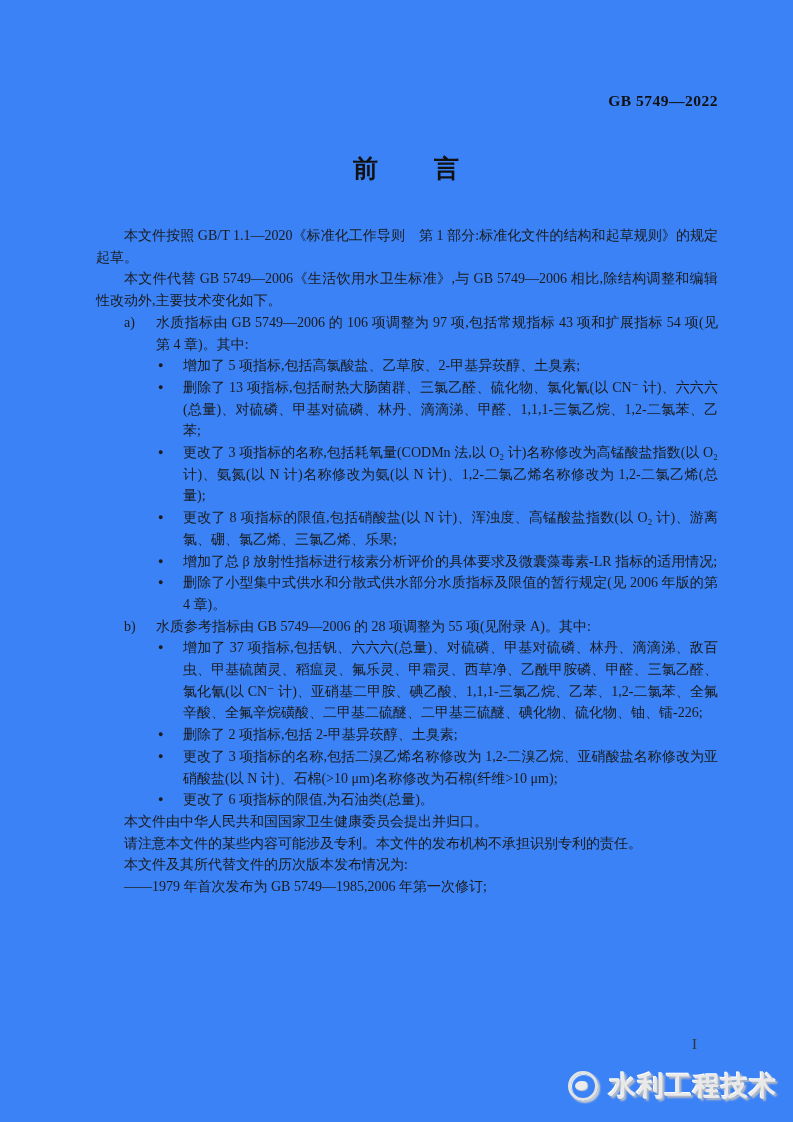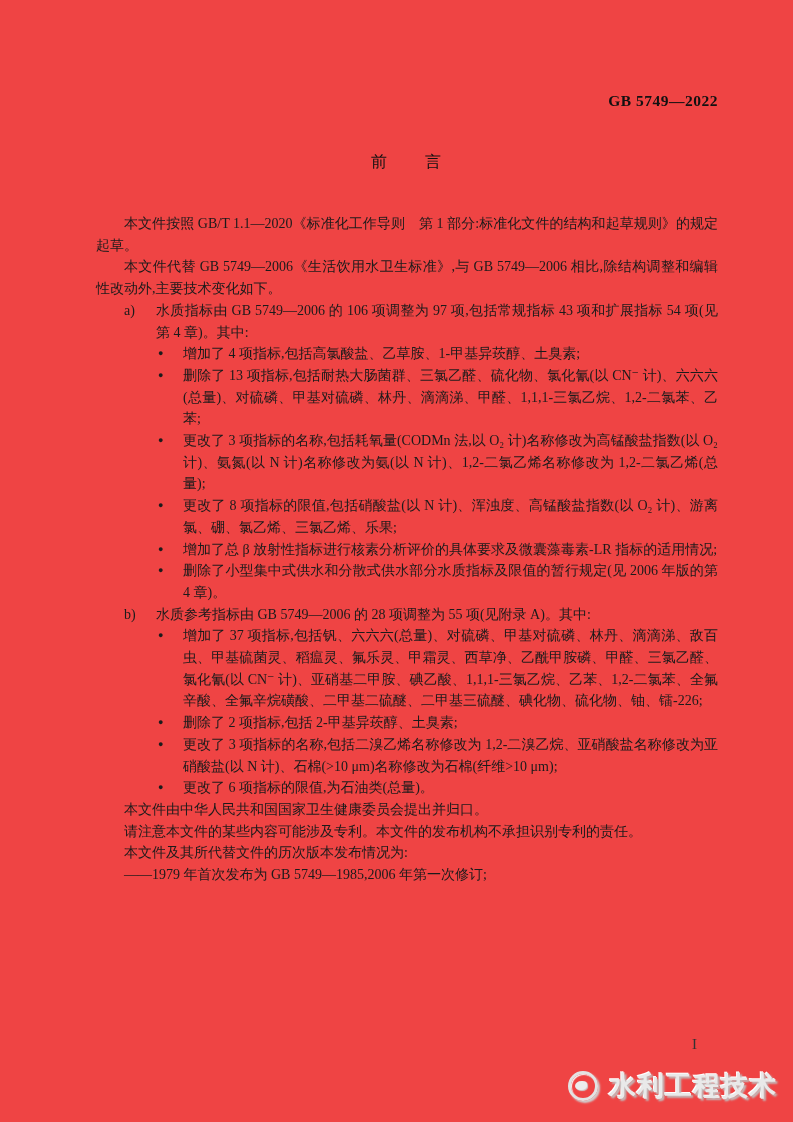--- a/index.html
+++ b/index.html
@@ -1,39 +1,39 @@
 <!DOCTYPE html>
 <html><head>
 <meta charset="utf-8">
 <style>
   html,body{margin:0;padding:0;background:#ffffff;}
   .page{
     position:relative;
     width:793px;height:1122px;
-    background:#ef4444;
+    background:#3b82f6;
     font-family:"Liberation Serif","DejaVu Serif",serif;
     color:#1b1b1b;
     overflow:hidden;
   }
   .content{
     position:absolute;
     left:96px;top:92px;width:622px;
   }
   .doc-code{
     text-align:right;
     font-weight:bold;
     font-size:15.5px;
     letter-spacing:.5px;
     color:#111;
   }
   .page-title{
     margin-top:42px;
     text-align:center;
-    font-size:16px;
-    font-weight:normal;
+    font-size:25px;
+    font-weight:bold;
     letter-spacing:2px;
     white-space:pre;
     color:#111;
   }
   .body-text{
     margin-top:40px;
     font-size:14px;
     line-height:21.7px;
     text-align:justify;
   }
@@ -99,21 +99,21 @@
       <div class="para">本文件按照 GB/T 1.1—2020《标准化工作导则　第 1 部分:标准化文件的结构和起草规则》的规定起草。</div>
       <div class="para">本文件代替 GB 5749—2006《生活饮用水卫生标准》,与 GB 5749—2006 相比,除结构调整和编辑性改动外,主要技术变化如下。</div>
 
       <div class="list-item">
         <span class="item-label">a)</span>
         <span>水质指标由 GB 5749—2006 的 106 项调整为 97 项,包括常规指标 43 项和扩展指标 54 项(见第 4 章)。其中:</span>
       </div>
       <div class="list-item">
         <div class="bullet">
           <span class="bullet-marker">●</span>
-          <span>增加了 4 项指标,包括高氯酸盐、乙草胺、1-甲基异莰醇、土臭素;</span>
+          <span>增加了 5 项指标,包括高氯酸盐、乙草胺、2-甲基异莰醇、土臭素;</span>
         </div>
         <div class="bullet">
           <span class="bullet-marker">●</span>
           <span>删除了 13 项指标,包括耐热大肠菌群、三氯乙醛、硫化物、氯化氰(以 CN⁻ 计)、六六六(总量)、对硫磷、甲基对硫磷、林丹、滴滴涕、甲醛、1,1,1-三氯乙烷、1,2-二氯苯、乙苯;</span>
         </div>
         <div class="bullet">
           <span class="bullet-marker">●</span>
           <span>更改了 3 项指标的名称,包括耗氧量(CODMn 法,以 O₂ 计)名称修改为高锰酸盐指数(以 O₂ 计)、氨氮(以 N 计)名称修改为氨(以 N 计)、1,2-二氯乙烯名称修改为 1,2-二氯乙烯(总量);</span>
         </div>
         <div class="bullet">

